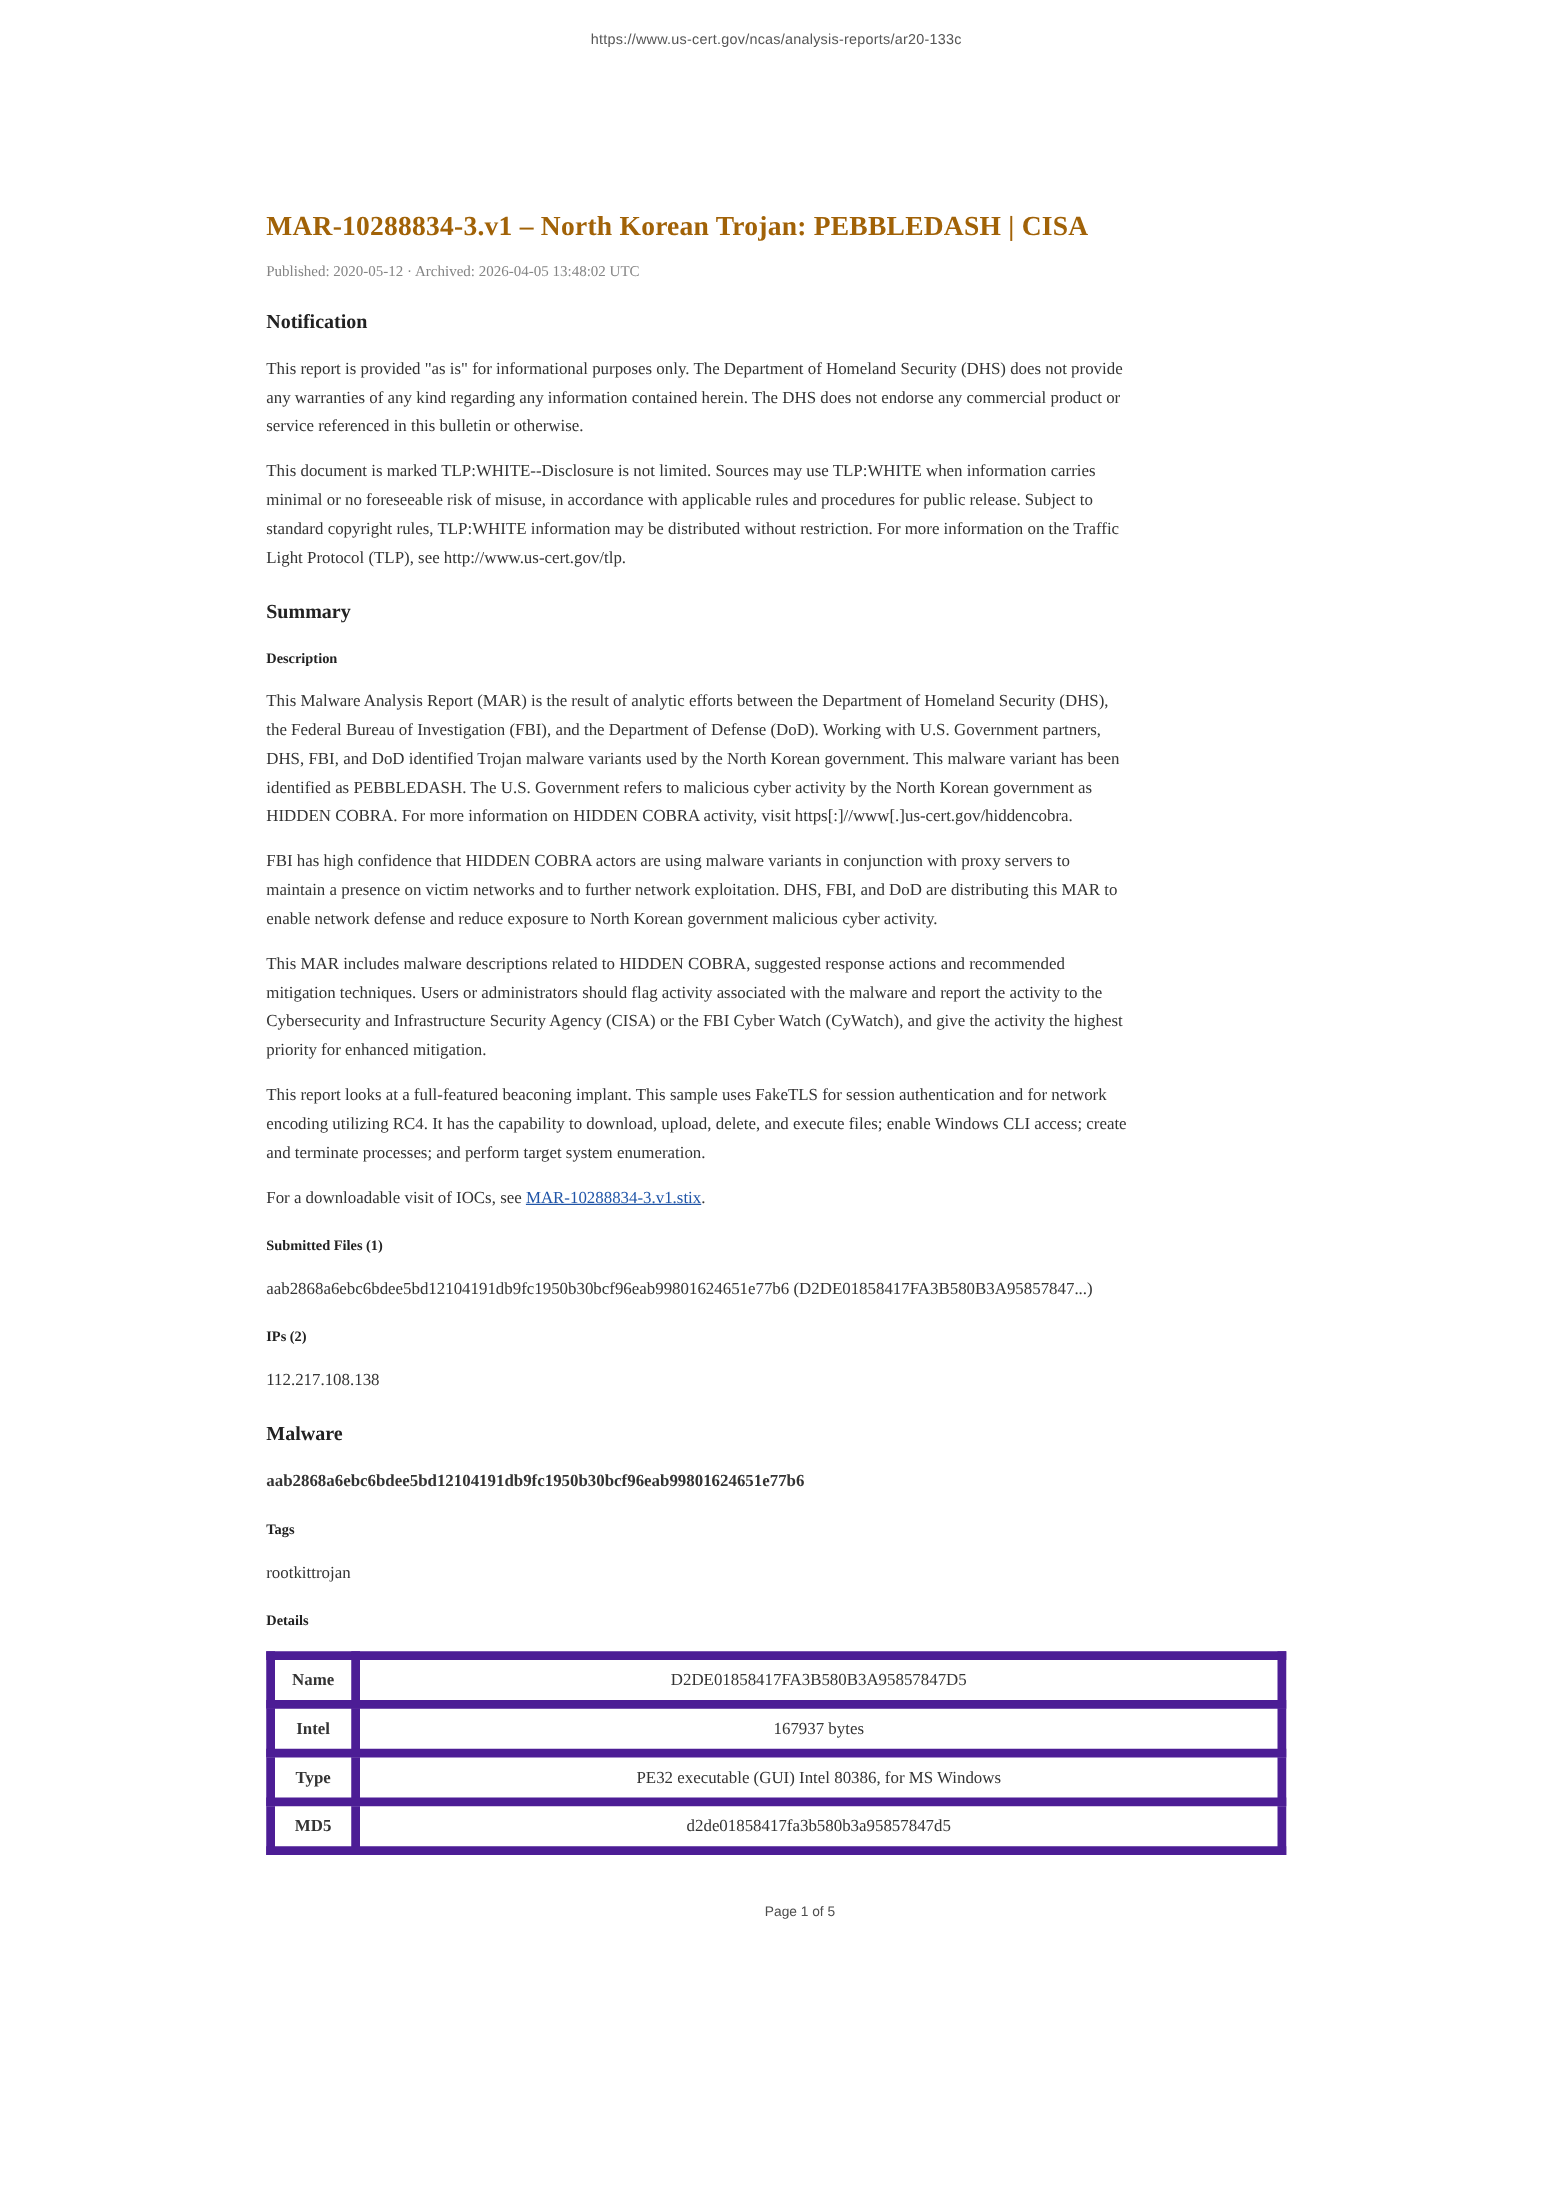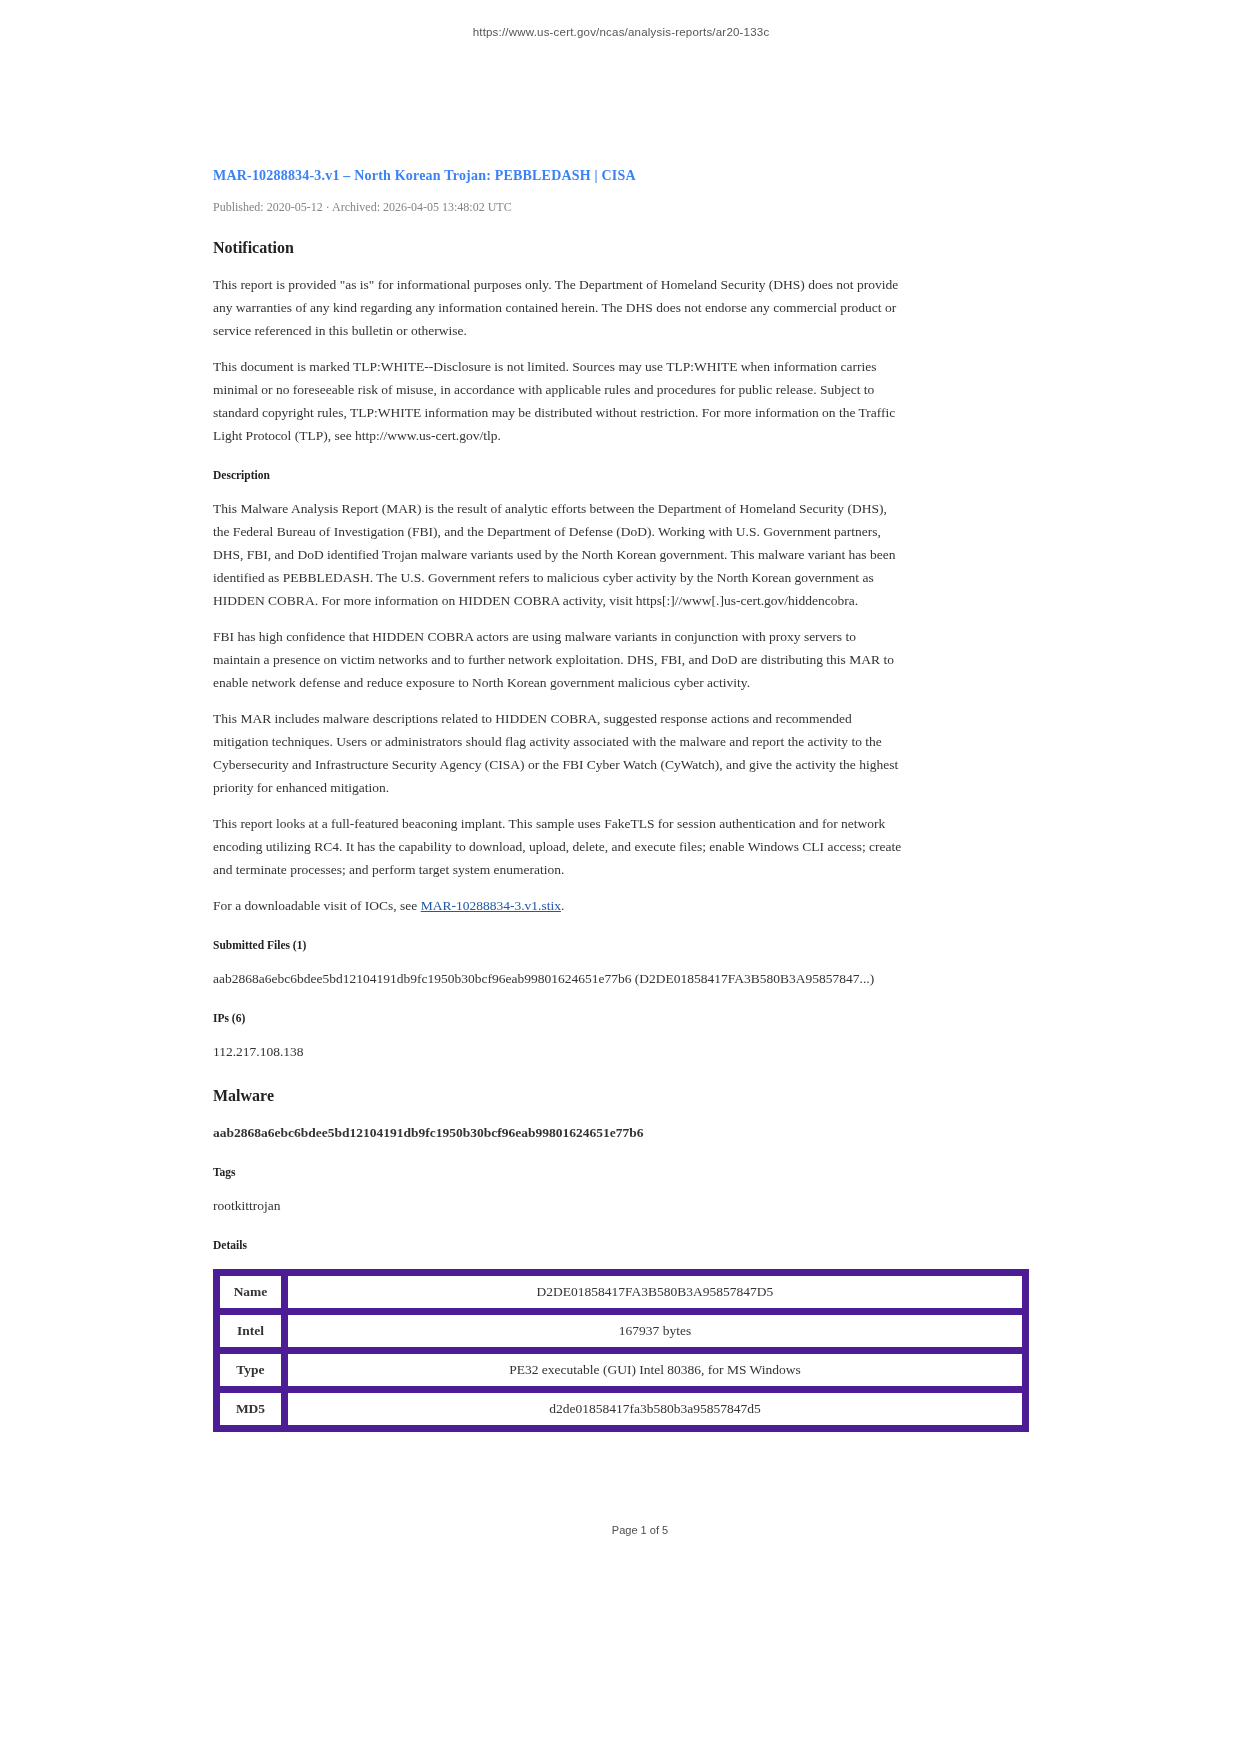--- a/index.html
+++ b/index.html
@@ -23,23 +23,23 @@
     color: #555555;
     letter-spacing: 0.2px;
   }
   .content {
     position: absolute;
     left: 213px;
     top: 168px;
     width: 816px;
   }
   h1.doc-title {
-    font-size: 14px;
+    font-size: 22px;
     font-weight: bold;
-    color: #3b82f6;
+    color: #a16207;
     margin-bottom: 16px;
     letter-spacing: 0.2px;
   }
   .meta {
     font-size: 12px;
     color: #848484;
     margin-bottom: 22px;
   }
   h2.section {
     font-size: 16px;
@@ -103,32 +103,33 @@
 
 <div class="content">
 
   <h1 class="doc-title">MAR-10288834-3.v1 – North Korean Trojan: PEBBLEDASH | CISA</h1>
   <div class="meta">Published: 2020-05-12 · Archived: 2026-04-05 13:48:02 UTC</div>
 
   <h2 class="section">Notification</h2>
   <p class="body-text">This report is provided "as is" for informational purposes only. The Department of Homeland Security (DHS) does not provide any warranties of any kind regarding any information contained herein. The DHS does not endorse any commercial product or service referenced in this bulletin or otherwise.</p>
   <p class="body-text">This document is marked TLP:WHITE--Disclosure is not limited. Sources may use TLP:WHITE when information carries minimal or no foreseeable risk of misuse, in accordance with applicable rules and procedures for public release. Subject to standard copyright rules, TLP:WHITE information may be distributed without restriction. For more information on the Traffic Light Protocol (TLP), see http://www.us-cert.gov/tlp.</p>
 
+  <h2 class="section">Summary</h2>
   <h3 class="sublabel">Description</h3>
   <p class="body-text">This Malware Analysis Report (MAR) is the result of analytic efforts between the Department of Homeland Security (DHS), the Federal Bureau of Investigation (FBI), and the Department of Defense (DoD). Working with U.S. Government partners, DHS, FBI, and DoD identified Trojan malware variants used by the North Korean government. This malware variant has been identified as PEBBLEDASH. The U.S. Government refers to malicious cyber activity by the North Korean government as HIDDEN COBRA. For more information on HIDDEN COBRA activity, visit https[:]//www[.]us-cert.gov/hiddencobra.</p>
   <p class="body-text">FBI has high confidence that HIDDEN COBRA actors are using malware variants in conjunction with proxy servers to maintain a presence on victim networks and to further network exploitation. DHS, FBI, and DoD are distributing this MAR to enable network defense and reduce exposure to North Korean government malicious cyber activity.</p>
   <p class="body-text">This MAR includes malware descriptions related to HIDDEN COBRA, suggested response actions and recommended mitigation techniques. Users or administrators should flag activity associated with the malware and report the activity to the Cybersecurity and Infrastructure Security Agency (CISA) or the FBI Cyber Watch (CyWatch), and give the activity the highest priority for enhanced mitigation.</p>
   <p class="body-text">This report looks at a full-featured beaconing implant. This sample uses FakeTLS for session authentication and for network encoding utilizing RC4. It has the capability to download, upload, delete, and execute files; enable Windows CLI access; create and terminate processes; and perform target system enumeration.</p>
 
   <p class="body-text"><span>For a downloadable visit of IOCs, see </span><a class="doc-link">MAR-10288834-3.v1.stix</a><span>.</span></p>
 
   <h3 class="sublabel">Submitted Files (1)</h3>
   <p class="body-text">aab2868a6ebc6bdee5bd12104191db9fc1950b30bcf96eab99801624651e77b6 (D2DE01858417FA3B580B3A95857847...)</p>
 
-  <h3 class="sublabel">IPs (6)</h3>
+  <h3 class="sublabel">IPs (2)</h3>
   <p class="body-text">112.217.108.138</p>
 
   <h2 class="section">Malware</h2>
   <p class="body-text hash-bold">aab2868a6ebc6bdee5bd12104191db9fc1950b30bcf96eab99801624651e77b6</p>
 
   <h3 class="sublabel">Tags</h3>
   <p class="body-text">rootkittrojan</p>
 
   <h3 class="sublabel">Details</h3>
 

